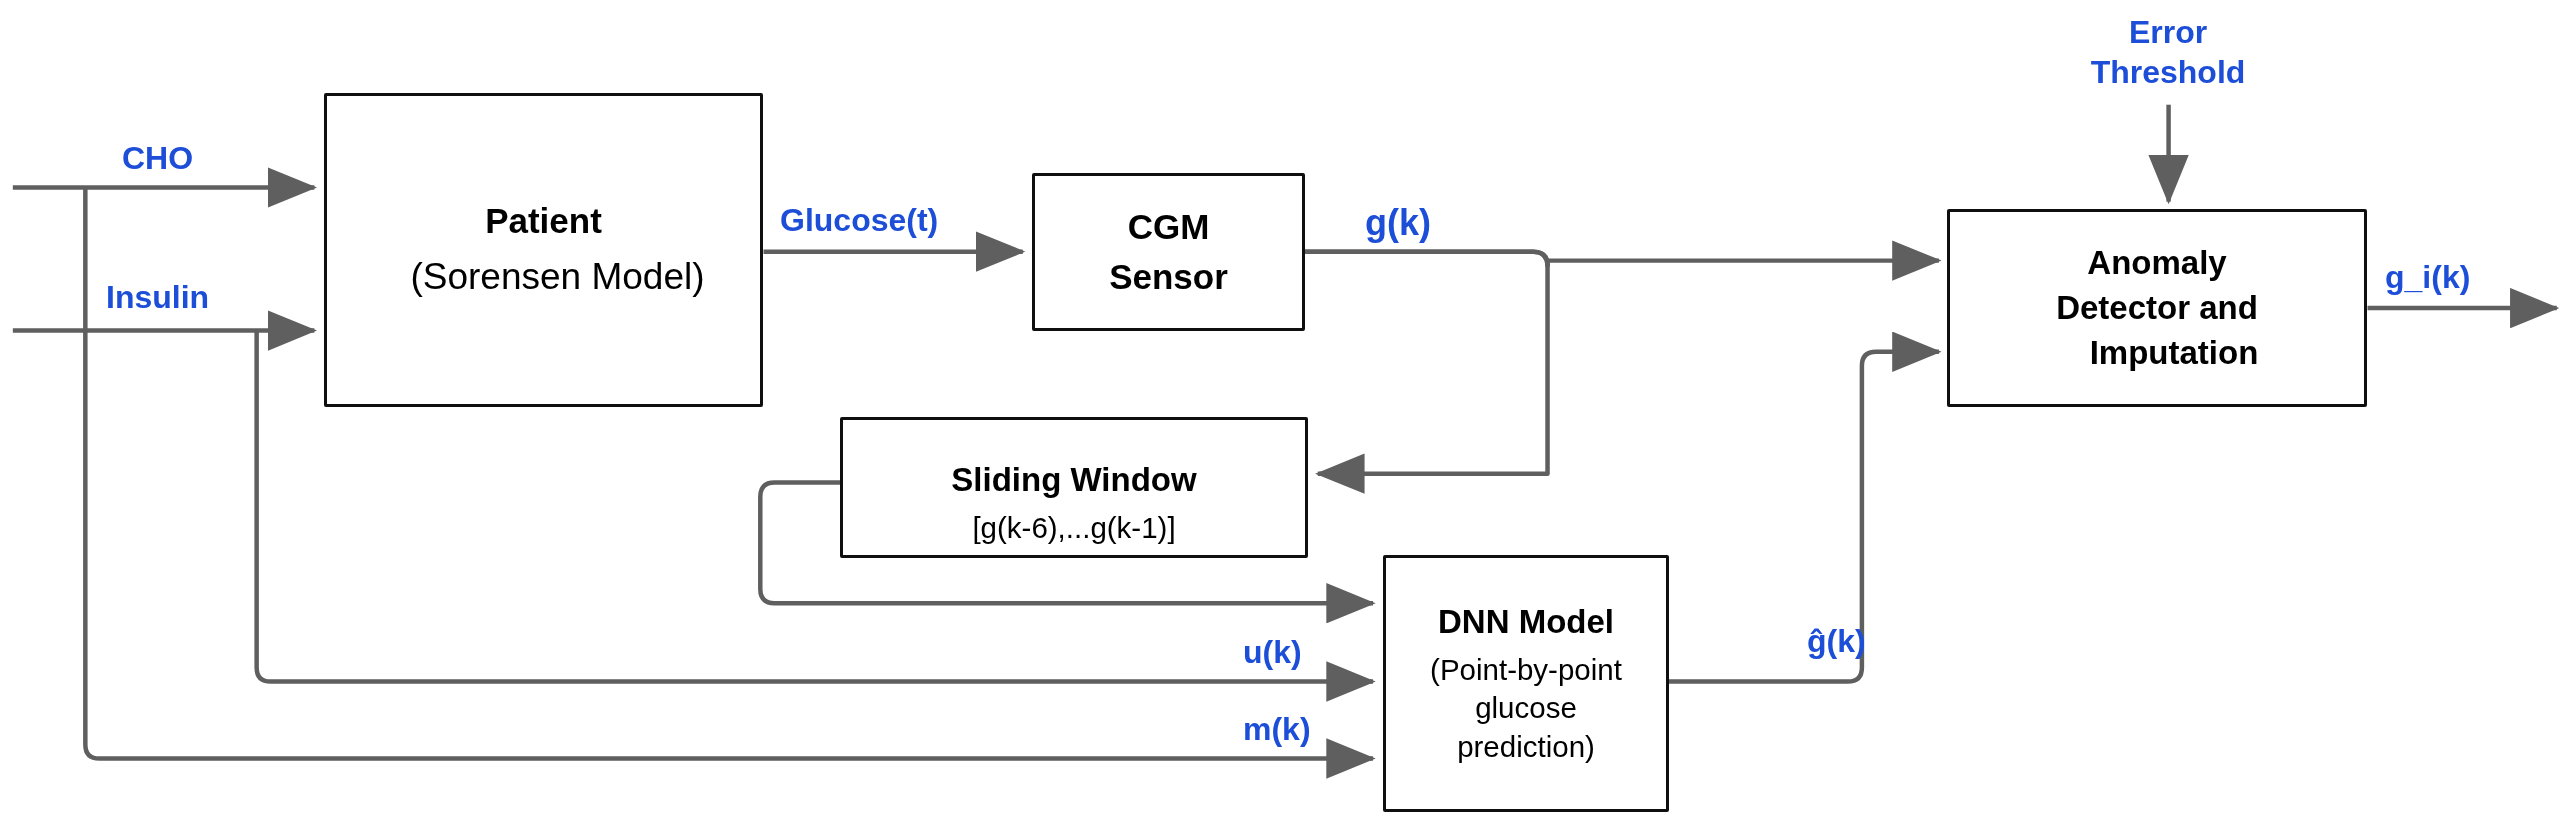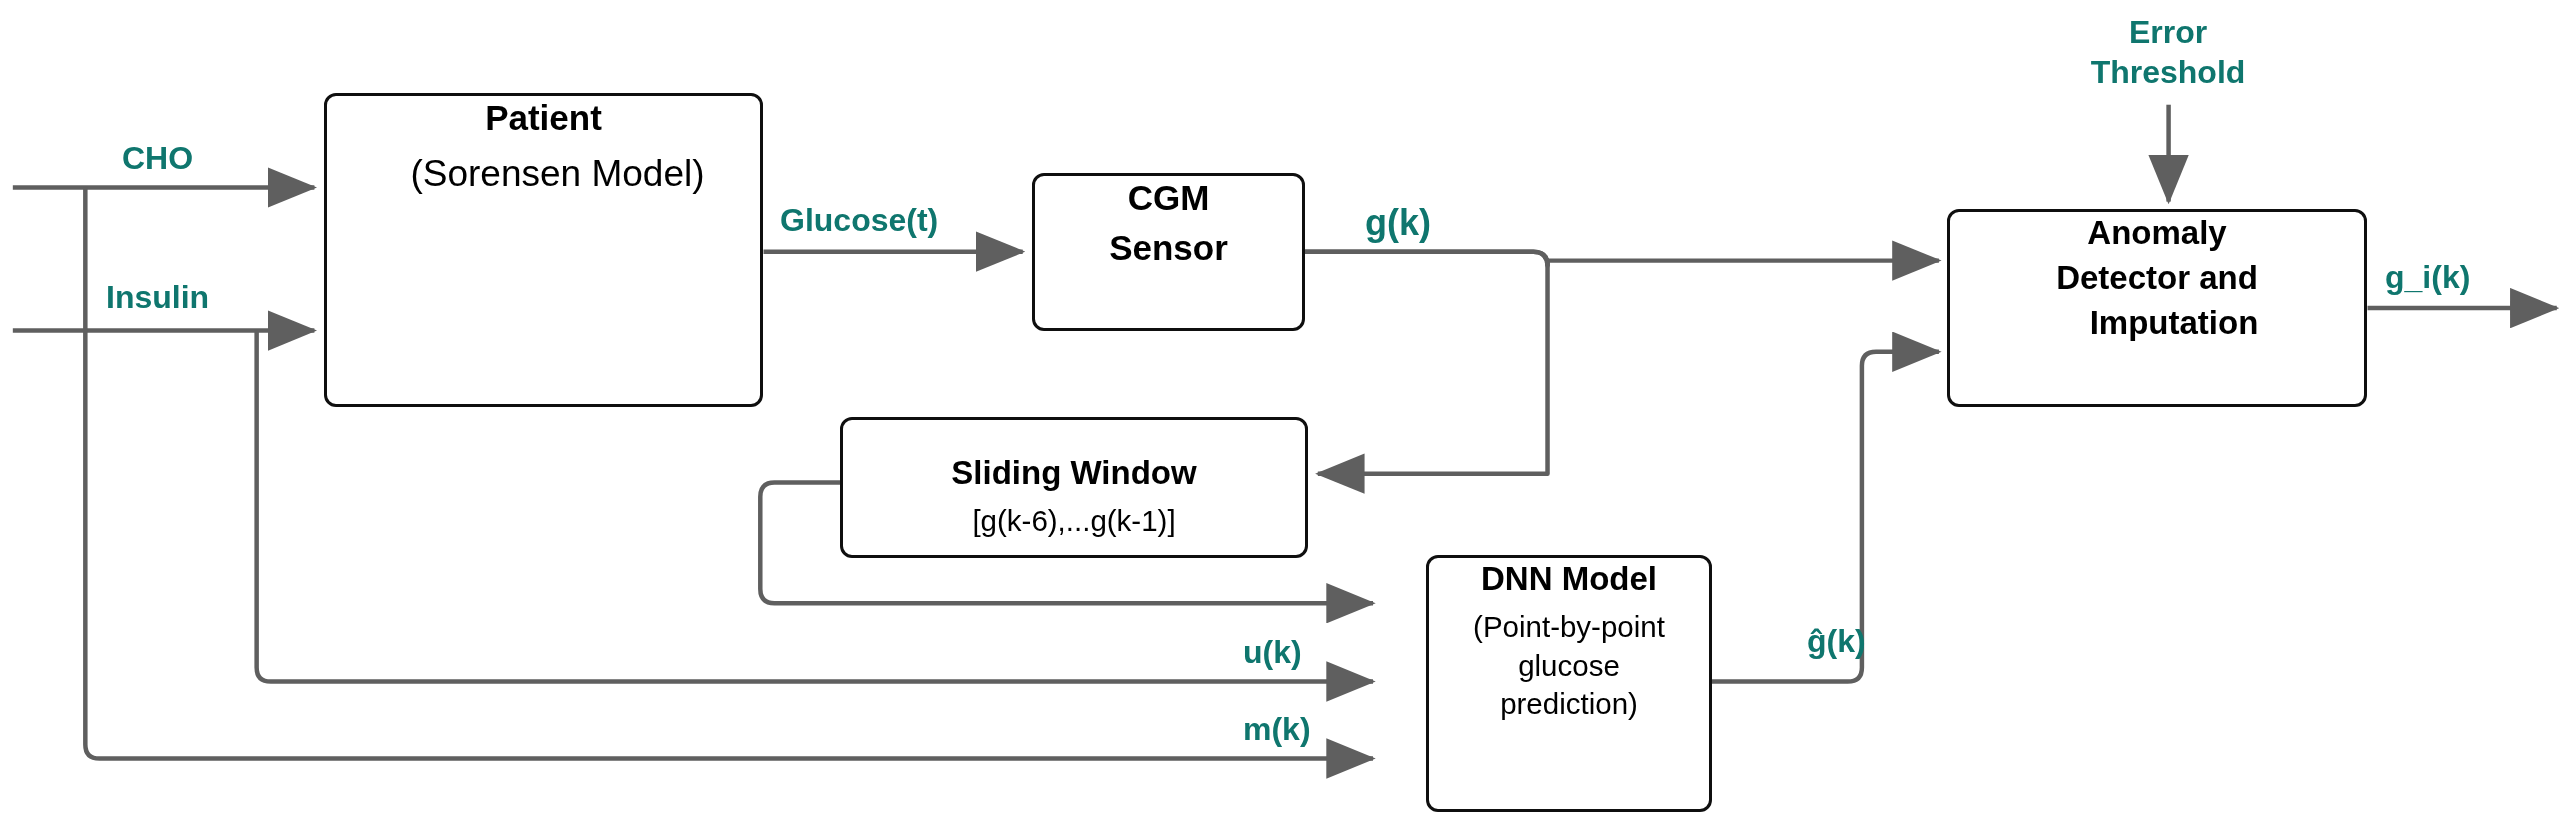--- a/index.html
+++ b/index.html
@@ -1,23 +1,23 @@
 <!DOCTYPE html>
 <html style="font-size:10.3px"><head>
 <meta charset="utf-8">
 <style>
   html,body{margin:0;padding:0;background:#ffffff;}
   body{font-family:"Liberation Sans",sans-serif;}
   #stage{position:relative;width:2576px;height:826px;background:#ffffff;overflow:hidden;}
   svg#wires{position:absolute;left:0;top:0;width:2576px;height:826px;}
-  .node{position:absolute;box-sizing:border-box;background:#ffffff;border:3.2px solid #0f0f0f;border-radius:12px;
-        display:flex;flex-direction:column;align-items:center;justify-content:flex-start;text-align:center;color:#000;}
+  .node{position:absolute;box-sizing:border-box;background:#ffffff;border:3.2px solid #0f0f0f;border-radius:2px;
+        display:flex;flex-direction:column;align-items:center;justify-content:center;text-align:center;color:#000;}
   .node .title{font-weight:bold;line-height:1.25;}
   .node .sub{font-weight:normal;line-height:1.3;}
-  .edge-label{position:absolute;color:#0f766e;font-weight:bold;white-space:nowrap;line-height:1.25;text-align:center;}
+  .edge-label{position:absolute;color:#1d4ed8;font-weight:bold;white-space:nowrap;line-height:1.25;text-align:center;}
 </style>
 </head>
 <body>
 
 <div id="stage">
 
   <svg id="wires" viewBox="0 0 4015 1287" xmlns="http://www.w3.org/2000/svg">
     <defs>
       <marker id="ah" markerWidth="11" markerHeight="9" refX="10.4" refY="4.5" orient="auto" markerUnits="strokeWidth">
         <path d="M0,0 L11,4.5 L0,9 z" fill="#5f5f5f"></path>
@@ -60,21 +60,21 @@
   <div class="node" style="left:1032px;top:173px;width:273px;height:158px;">
     <div class="title" style="font-size:35px;">CGM</div>
     <div class="title" style="font-size:35px;margin-top:6.4px;">Sensor</div>
   </div>
 
   <div class="node" style="left:840px;top:417px;width:468px;height:141px;">
     <div class="title" style="font-size:33px;margin-top:32px;">Sliding Window</div>
     <div class="sub" style="font-size:29.5px;margin-top:9px;">[g(k-6),...g(k-1)]</div>
   </div>
 
-  <div class="node" style="left:1383px;top:555px;width:286px;height:257px;margin-left:43px;">
+  <div class="node" style="left:1383px;top:555px;width:286px;height:257px;">
     <div class="title" style="font-size:33px;">DNN Model</div>
     <div class="sub" style="font-size:29.5px;margin-top:9px;">(Point-by-point</div>
     <div class="sub" style="font-size:29.5px;">glucose</div>
     <div class="sub" style="font-size:29.5px;">prediction)</div>
   </div>
 
   <div class="node" style="left:1947px;top:209px;width:420px;height:198px;">
     <div class="title" style="font-size:33px;">Anomaly</div>
     <div class="title" style="font-size:33px;margin-top:3.8px;">Detector and</div>
     <div class="title" style="font-size:33px;margin-top:3.8px;margin-left:34px;">Imputation</div>

